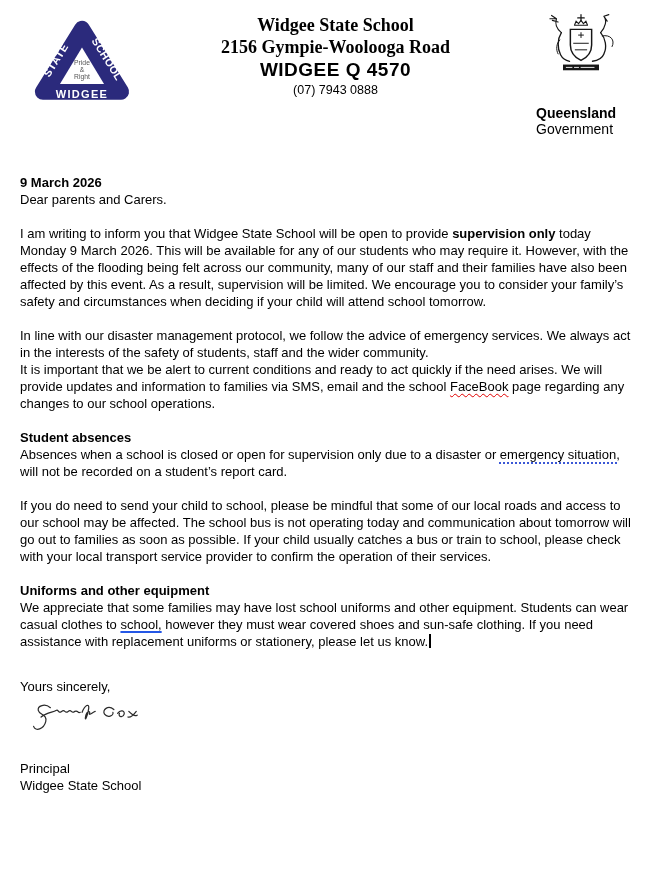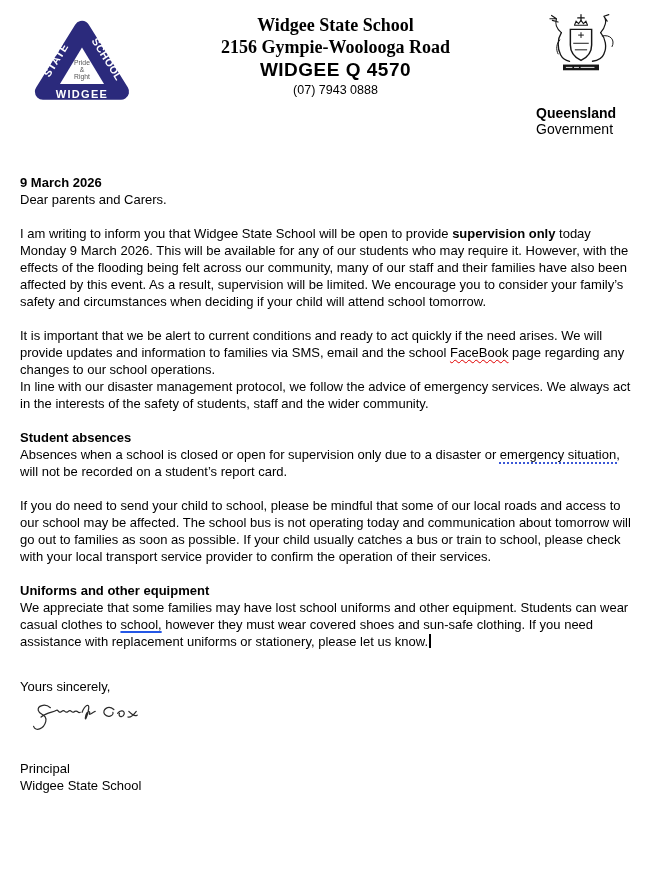--- a/index.html
+++ b/index.html
@@ -136,22 +136,22 @@
   <main class="letter-body">
 
     <div class="block">
       <div class="h">9 March 2026</div>
       <div>Dear parents and Carers.</div>
     </div>
 
     <p class="block"><span>I am writing to inform you that Widgee State School will be open to provide </span><span class="bold">supervision only</span><span> today Monday 9 March 2026. This will be available for any of our students who may require it. However, with the effects of the flooding being felt across our community, many of our staff and their families have also been affected by this event. As a result, supervision will be limited. We encourage you to consider your family’s safety and circumstances when deciding if your child will attend school tomorrow.</span></p>
 
     <div class="block">
+      <div>In line with our disaster management protocol, we follow the advice of emergency services. We always act in the interests of the safety of students, staff and the wider community.</div>
       <div><span>It is important that we be alert to current conditions and ready to act quickly if the need arises. We will provide updates and information to families via SMS, email and the school </span><span class="spell-error">FaceBook</span><span> page regarding any changes to our school operations.</span></div>
-      <div>In line with our disaster management protocol, we follow the advice of emergency services. We always act in the interests of the safety of students, staff and the wider community.</div>
     </div>
 
     <div class="block">
       <div class="h">Student absences</div>
       <div><span>Absences when a school is closed or open for supervision only due to a disaster or </span><span class="grammar-dotted">emergency situation,</span><span> will not be recorded on a student’s report card.</span></div>
     </div>
 
     <div class="block">
       <div>If you do need to send your child to school, please be mindful that some of our local roads and access to our school may be affected. The school bus is not operating today and communication about tomorrow will go out to families as soon as possible. If your child usually catches a bus or train to school, please check with your local transport service provider to confirm the operation of their services.</div>
     </div>

